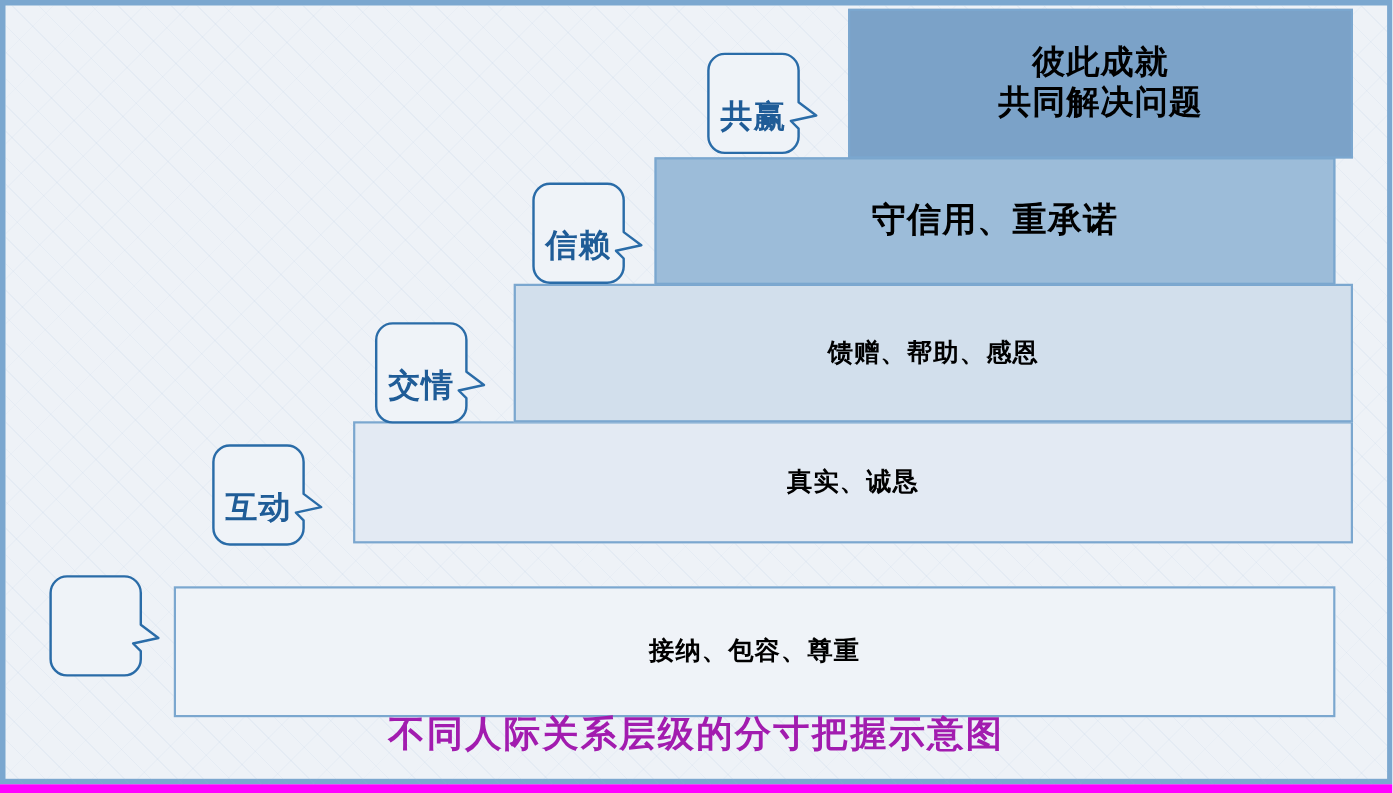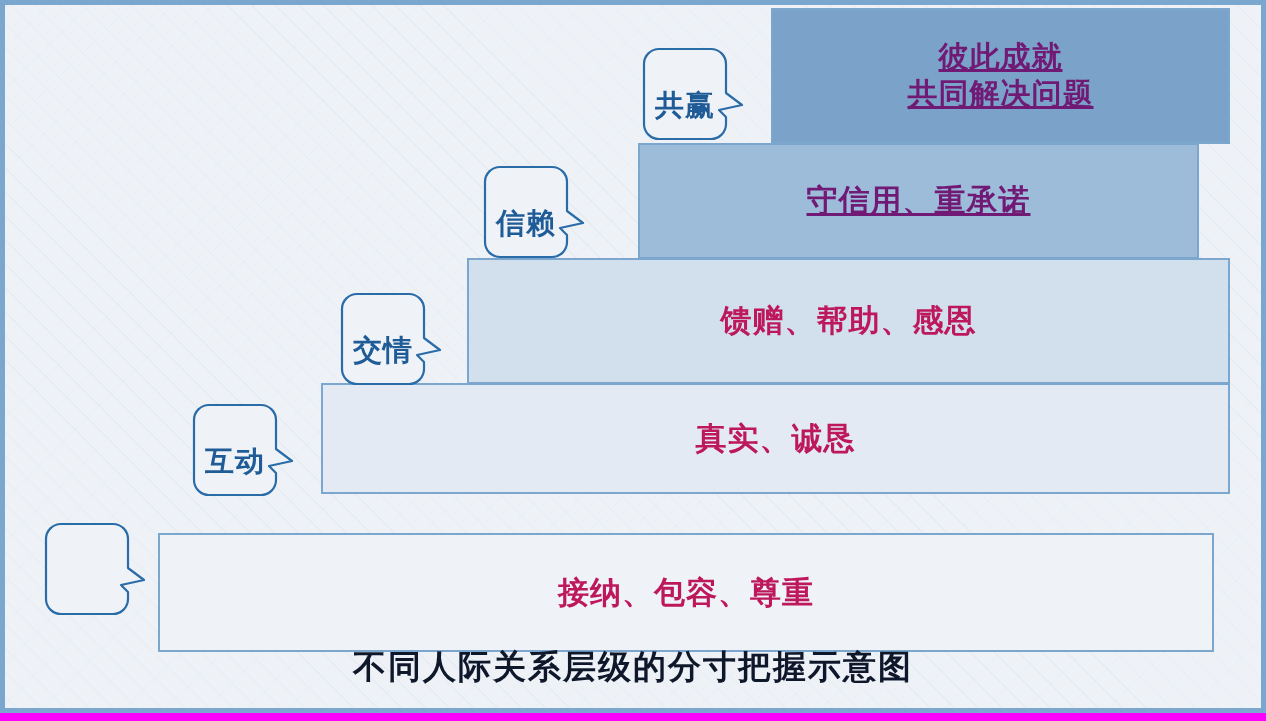--- a/index.html
+++ b/index.html
@@ -65,28 +65,28 @@
   .step-text {
     text-align: center;
     font-weight: bold;
     line-height: 1.22;
     letter-spacing: 1px;
     white-space: pre-line;
   }
   .step-1 { left: 158px;  top: 493px; width: 1056px; height: 119px; background: #eff3f8; margin-top: 40px; }
   .step-2 { left: 321px;  top: 383px; width: 909px;  height: 111px; background: #e3eaf3; }
   .step-3 { left: 467px;  top: 258px; width: 763px;  height: 126px; background: #d2dfec; }
-  .step-4 { left: 638px;  top: 143px; width: 561px;  height: 116px; background: #9cbcd9; }
+  .step-4 { left: 595px;  top: 143px; width: 619px;  height: 116px; background: #9cbcd9; }
   .step-5 { left: 771px;  top: 8px;   width: 459px;  height: 136px; background: #7ba2c8; }
 
   .step-1 .step-text,
   .step-2 .step-text,
-  .step-3 .step-text { color: #be185d; font-size: 31px; }
+  .step-3 .step-text { color: #000000; font-size: 23px; }
   .step-4 .step-text,
-  .step-5 .step-text { color: #701a75; font-size: 31px; text-decoration: underline; }
+  .step-5 .step-text { color: #000000; font-size: 31px; }
   .step-5 .step-text { font-size: 30px; }
 
   
   .callout {
     position: absolute;
     width: 100px;
     height: 92px;
   }
   .callout svg { display: block; width: 100%; height: 100%; overflow: visible; }
   .callout .bubble-label {
@@ -110,21 +110,21 @@
   .c4 { left: 484px; top: 166px; }
   .c5 { left: 643px; top: 48px;  }
 
   
   #diagram-title {
     position: absolute;
     left: 0;
     top: 645px;
     width: 1266px;
     text-align: center;
-    color: #0f172a;
+    color: #a21caf;
     font-size: 33px;
     font-weight: bold;
     letter-spacing: 2px;
   }
 </style>
 </head>
 <body>
 
 <div id="slide">
 

